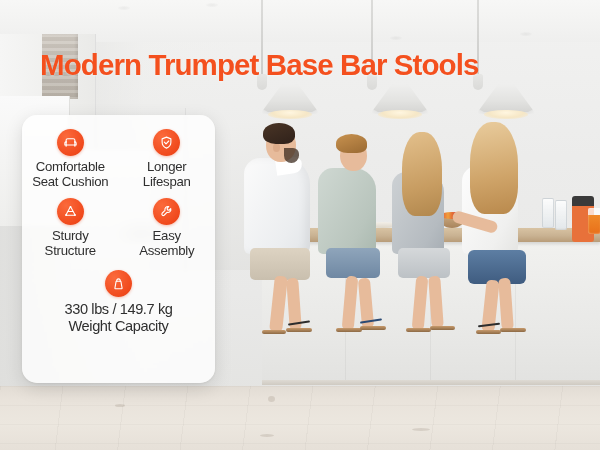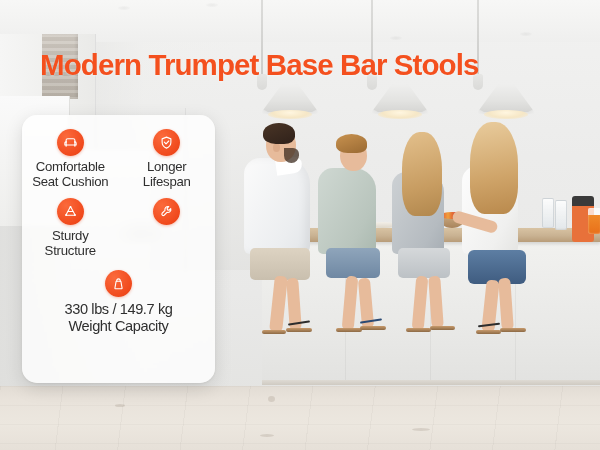--- a/index.html
+++ b/index.html
@@ -428,20 +428,22 @@
         <span class="flabel">Sturdy
 Structure</span>
       </div>
 
       <div class="feat">
         <span class="ibubble">
           <svg width="15" height="15" viewBox="0 0 24 24" fill="none" stroke="#fff" stroke-width="1.8" stroke-linecap="round" stroke-linejoin="round">
             <path d="M15.6 4.2a4.8 4.8 0 0 0-6 6L5 14.8a2.3 2.3 0 0 0 3.2 3.2l4.6-4.6a4.8 4.8 0 0 0 6-6l-2.6 2.6-2.6-.6-.6-2.6z"></path>
           </svg>
         </span>
+        <span class="flabel">Easy
+Assembly</span>
       </div>
 
       <div class="feat wide">
         <span class="ibubble">
           <svg width="15" height="15" viewBox="0 0 24 24" fill="none" stroke="#fff" stroke-width="1.8" stroke-linecap="round" stroke-linejoin="round">
             <path d="M9.4 8.4a2.8 2.8 0 1 1 5.2 0"></path>
             <path d="M8.2 8.4h7.6l1.9 10.8a1 1 0 0 1-1 1.2H7.3a1 1 0 0 1-1-1.2z"></path>
           </svg>
         </span>
         <span class="flabel big">330 lbs / 149.7 kg

